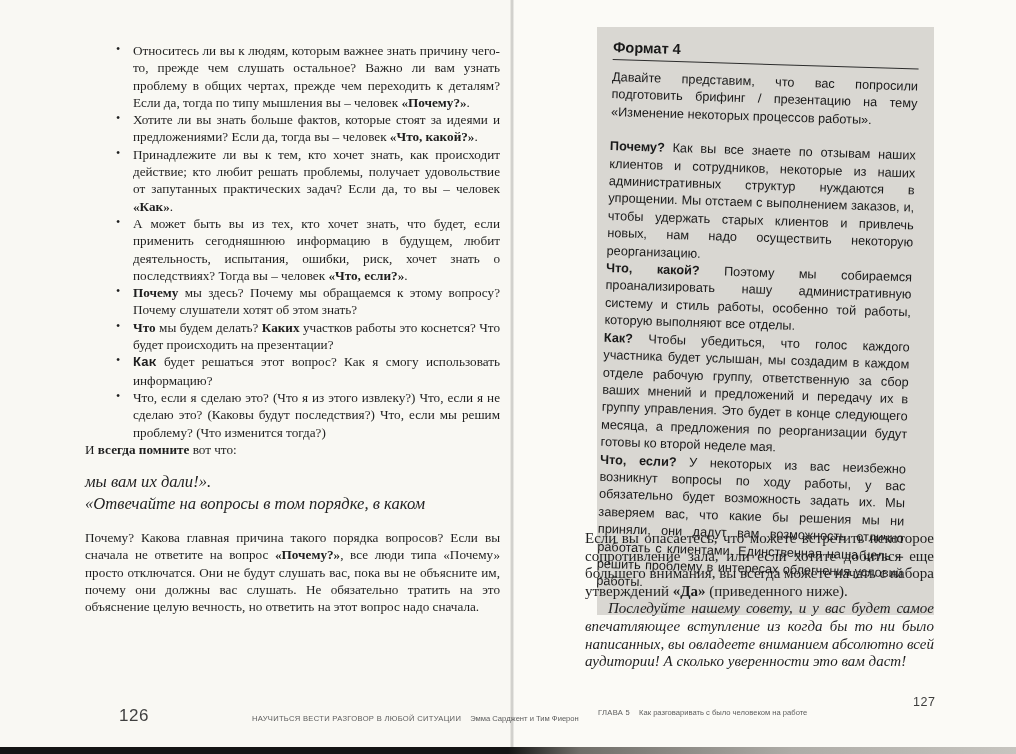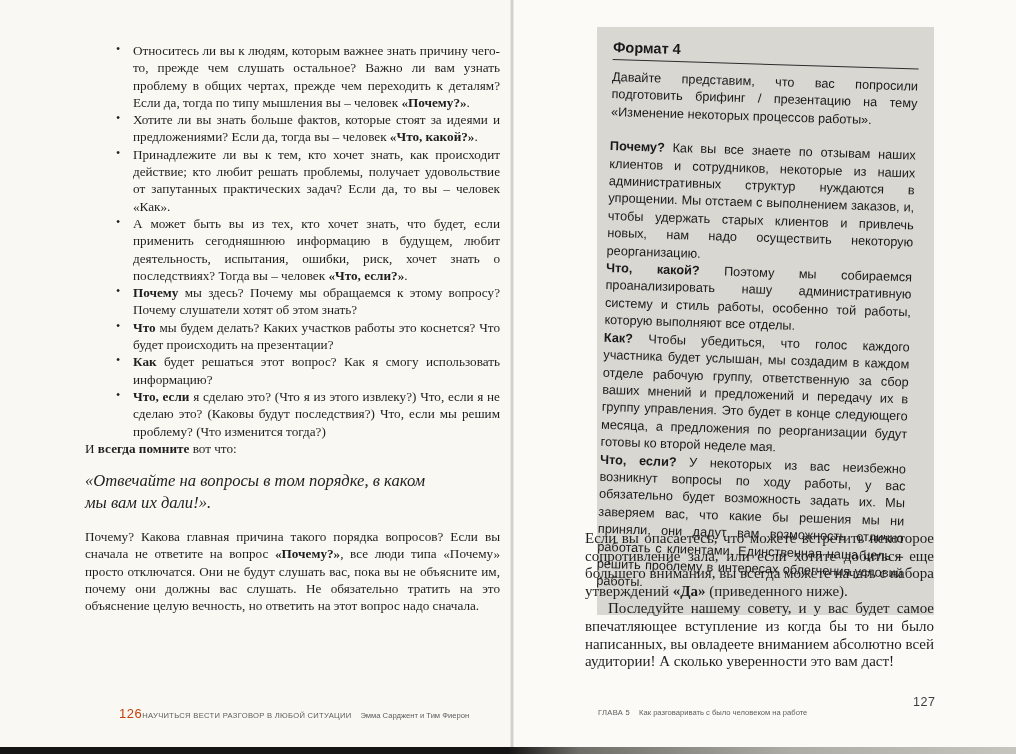--- a/index.html
+++ b/index.html
@@ -32,64 +32,64 @@
     background:#d9d7d2;padding:11px 15px 24px 16px;
     font-family:"Liberation Sans", sans-serif;
     font-size:12.7px;line-height:17.4px;color:#191919;text-align:justify;}
   .box-inner{transform:rotate(1.8deg);transform-origin:0 12px;}
   .box-title{margin:0 0 3px 0;font-size:14.5px;font-weight:700;line-height:18px;}
   .box-rule{border:0;border-top:1.6px solid #2c2c2c;margin:1px 0 9px 0;}
   .box-intro{margin:0 0 17px 0;}
   .box-p{margin:0;}
   .right-body{position:absolute;left:585px;top:530px;width:349px;
     font-size:15px;line-height:17.6px;text-align:justify;}
-  .right-body .p2{text-indent:23px;}
+  .right-body .p2{text-indent:23px;font-style:italic;}
 
   
   .footer-left{position:absolute;left:119px;top:706px;display:flex;align-items:baseline;
     font-family:"Liberation Sans", sans-serif;color:#4a4a4a;}
-  .page-num{font-size:13px;color:#c2410c;letter-spacing:0.5px;}
-  .fl-book{font-size:7.6px;letter-spacing:0.3px;color:#5c5c5c;}
+  .page-num{font-size:17px;color:#404040;letter-spacing:0.5px;}
+  .fl-book{margin-left:103px;font-size:7.6px;letter-spacing:0.3px;color:#5c5c5c;}
   .fl-authors{margin-left:9px;font-size:7.6px;color:#5c5c5c;}
   .footer-right{position:absolute;left:598px;top:708px;display:flex;align-items:baseline;
     font-family:"Liberation Sans", sans-serif;color:#5c5c5c;justify-content:space-between;}
   .fr-chapter{font-size:7.6px;letter-spacing:0.3px;}
   .fr-title{margin-left:9px;font-size:7.6px;}
   .page-num-right{position:absolute;left:913px;top:695px;font-family:"Liberation Sans",sans-serif;
     font-size:12.5px;color:#3d3d3d;letter-spacing:0.5px;}
 </style>
 </head>
 <body>
 
 <div class="bg-left"></div>
 <div class="bg-right"></div>
 <div class="gutter"></div>
 
 <div class="page-left">
 
   <ul>
     <li><span class="bullet">•</span><span><span>Относитесь ли вы к людям, которым важнее знать причину чего-то, прежде чем слушать остальное? Важно ли вам узнать проблему в общих чертах, прежде чем переходить к деталям? Если да, тогда по типу мышления вы – человек </span><span style="font-weight: 700;">«Почему?»</span><span>.</span></span></li>
     <li><span class="bullet">•</span><span><span>Хотите ли вы знать больше фактов, которые стоят за идеями и  предложениями? Если да, тогда вы – человек </span><span style="font-weight: 700;">«Что, какой?»</span><span>.</span></span></li>
-    <li><span class="bullet">•</span><span><span>Принадлежите ли вы к тем, кто хочет знать, как происходит действие; кто любит решать проблемы, получает удовольствие от запутанных практических задач? Если да, то вы – человек </span><span style="font-weight: 400;">«Как»</span><span>.</span></span></li>
+    <li><span class="bullet">•</span><span><span>Принадлежите ли вы к тем, кто хочет знать, как происходит действие; кто любит решать проблемы, получает удовольствие от запутанных практических задач? Если да, то вы – человек </span><span style="font-weight: 700;">«Как»</span><span>.</span></span></li>
     <li><span class="bullet">•</span><span><span>А может быть вы из тех, кто хочет знать, что будет, если применить сегодняшнюю информацию в будущем, любит деятельность, испытания, ошибки, риск, хочет знать о последствиях? Тогда вы – человек </span><span style="font-weight: 700;">«Что, если?»</span><span>.</span></span></li>
   </ul>
 
 
   <ul>
     <li><span class="bullet">•</span><span><span style="font-weight: 700;">Почему</span><span> мы здесь? Почему мы обращаемся к этому вопросу? Почему слушатели хотят об этом знать?</span></span></li>
-    <li><span class="bullet">•</span><span><span style="font-weight: 700;">Что</span><span> мы будем делать? </span><span style="font-weight: 400;">Каких</span><span> участков работы это коснется? Что будет происходить на презентации?</span></span></li>
-    <li><span class="bullet">•</span><span><span style="font-weight: 700;">Как</span><span> будет решаться этот вопрос? Как я смогу использовать информацию?</span></span></li>
-    <li><span class="bullet">•</span><span><span style="font-weight: 700;">Что, если</span><span> я сделаю это? (Что я из этого извлеку?) Что, если я не сделаю это? (Каковы будут последствия?) Что, если мы решим проблему? (Что изменится тогда?)</span></span></li>
+    <li><span class="bullet">•</span><span><span style="font-weight: 700;">Что</span><span> мы будем делать? </span><span style="font-weight: 700;">Каких</span><span> участков работы это коснется? Что будет происходить на презентации?</span></span></li>
+    <li><span class="bullet">•</span><span><span style="font-weight: 700; font-family: Liberation Mono, monospace;">Как</span><span> будет решаться этот вопрос? Как я смогу использовать информацию?</span></span></li>
+    <li><span class="bullet">•</span><span><span style="font-weight: 400;">Что, если</span><span> я сделаю это? (Что я из этого извлеку?) Что, если я не сделаю это? (Каковы будут последствия?) Что, если мы решим проблему? (Что изменится тогда?)</span></span></li>
   </ul>
 
   <p class="para"><span>И </span><span style="font-weight: 700; margin-top: 23px;">всегда помните</span><span> вот что:</span></p>
 
   <p class="quote">
+    <span>мы вам их дали!».</span>
     <span>«Отвечайте на вопросы в том порядке, в каком</span>
-    <span>мы вам их дали!».</span>
   </p>
 
   <p class="para closing"><span>Почему? Какова главная причина такого порядка вопросов? Если вы сначала не ответите на вопрос </span><span style="font-weight: 700;">«Почему?»</span><span>, все люди типа «Почему» просто отключатся. Они не будут слушать вас, пока вы не объясните им, почему они должны вас слушать. Не обязательно тратить на это объяснение целую вечность, но ответить на этот вопрос надо сначала.</span></p>
 </div>
 
 <div class="footer-left">
   <span class="page-num">126</span>
   <span class="fl-book">НАУЧИТЬСЯ ВЕСТИ РАЗГОВОР В ЛЮБОЙ СИТУАЦИИ</span>
   <span class="fl-authors">Эмма Сарджент и Тим Фиерон</span>
 </div>

